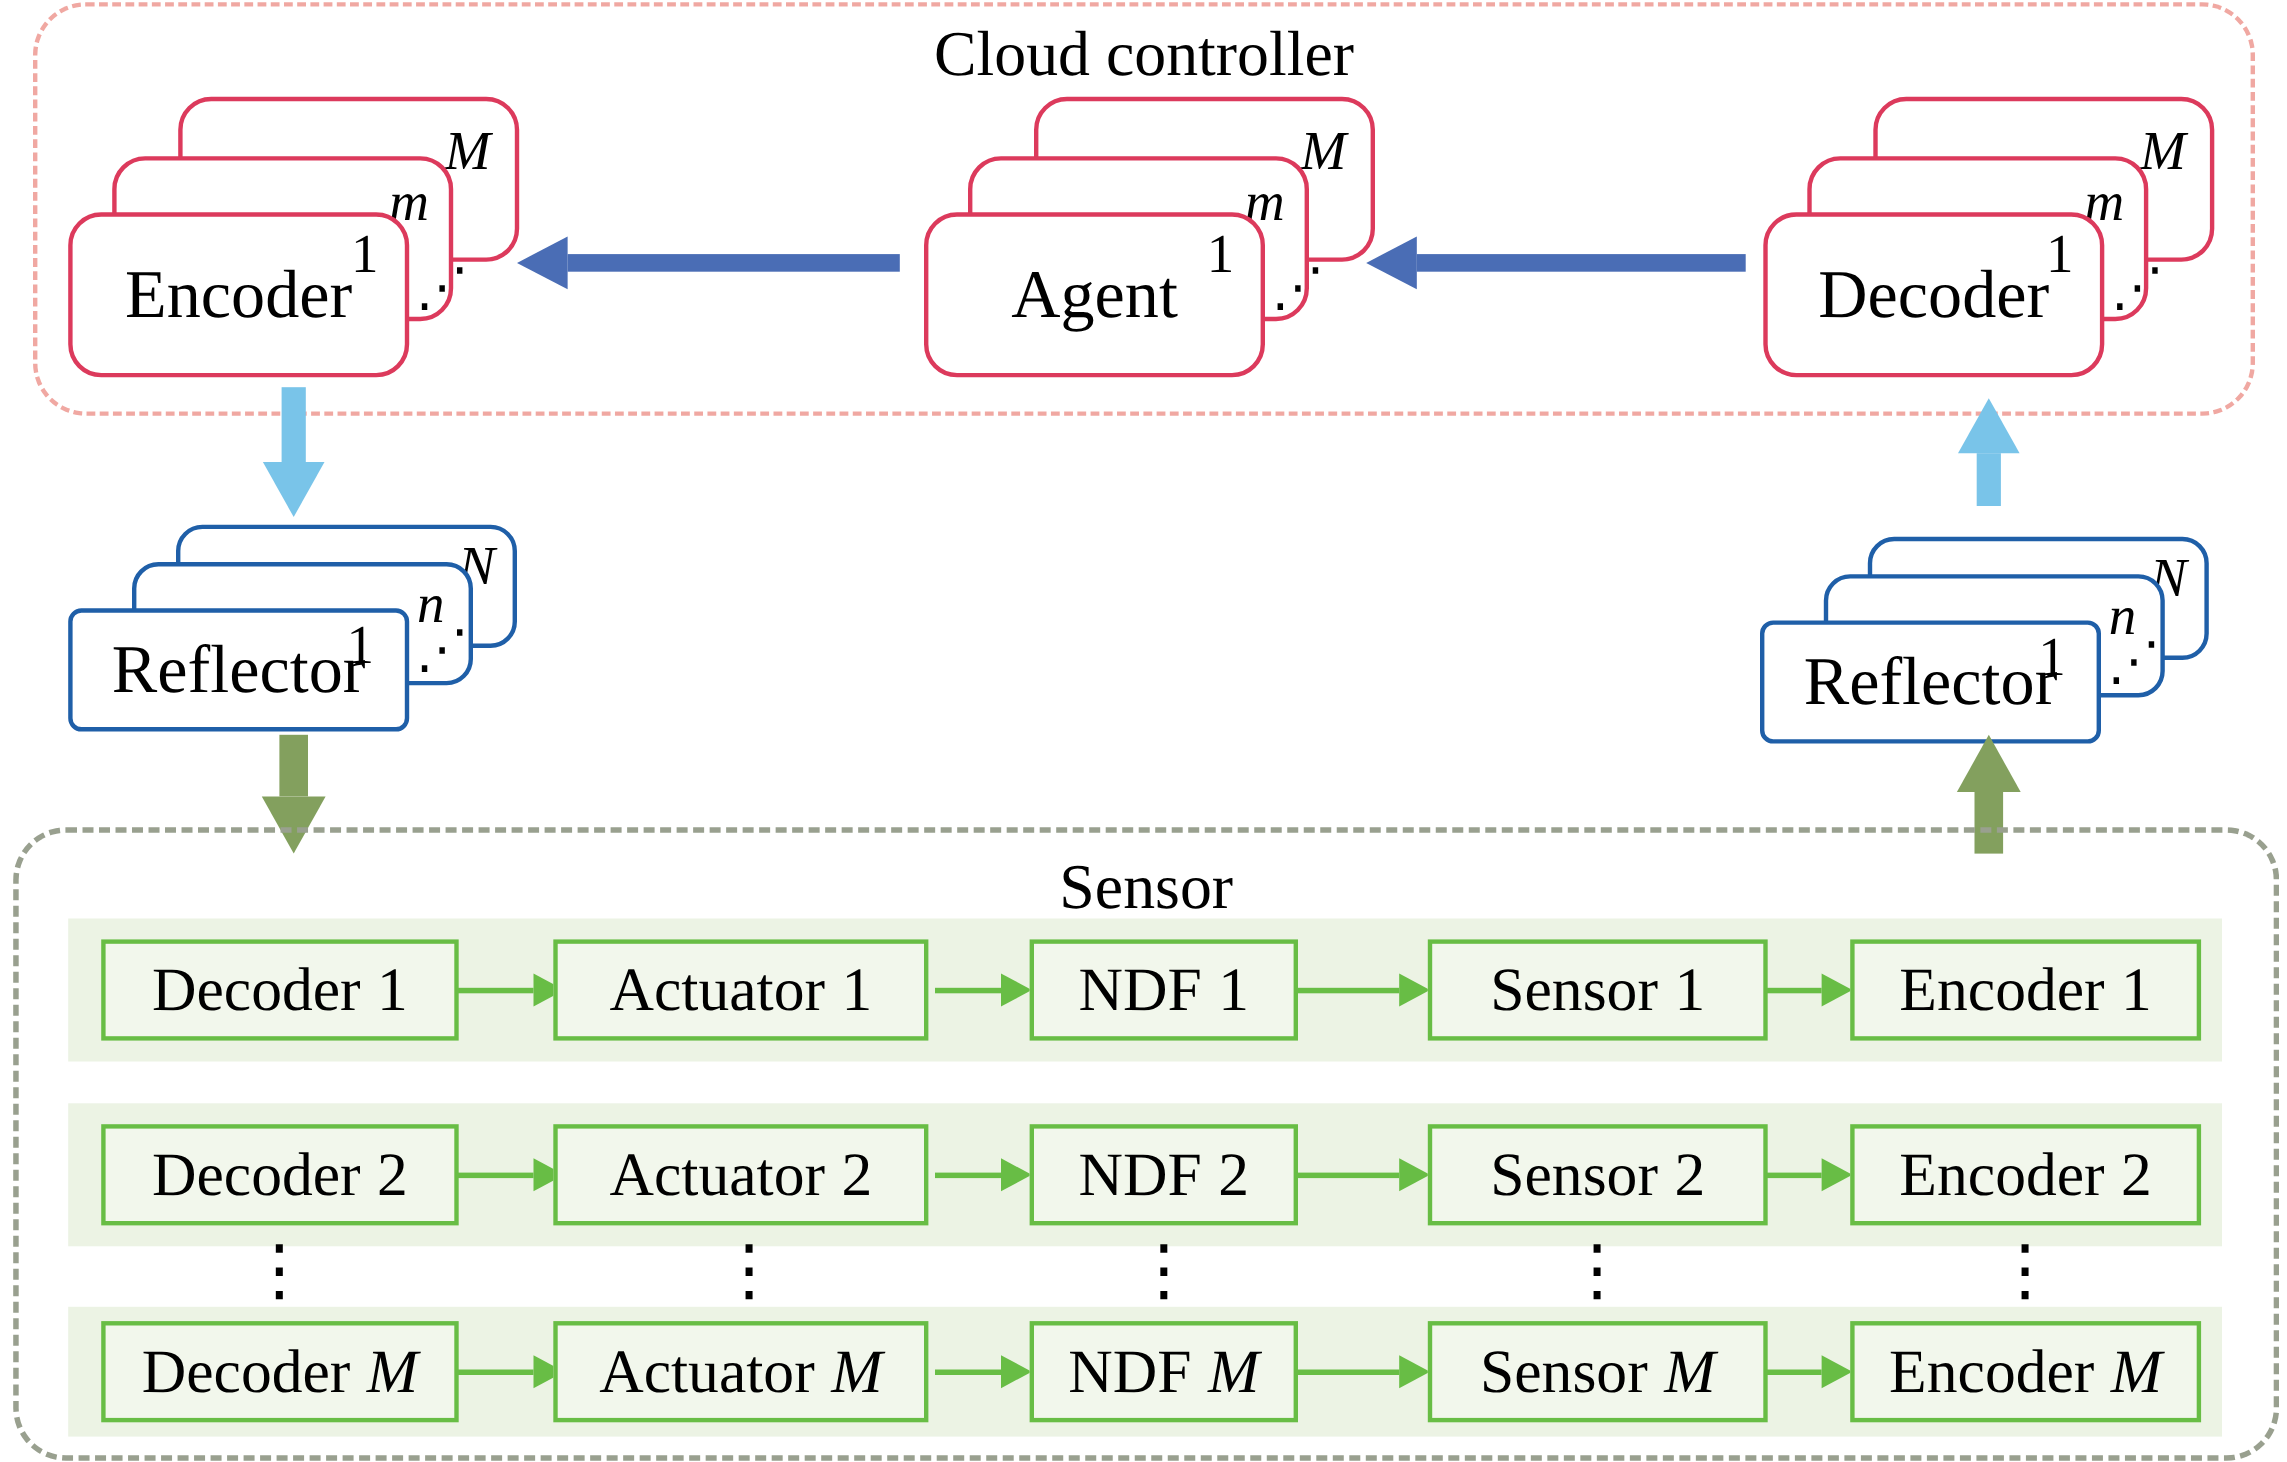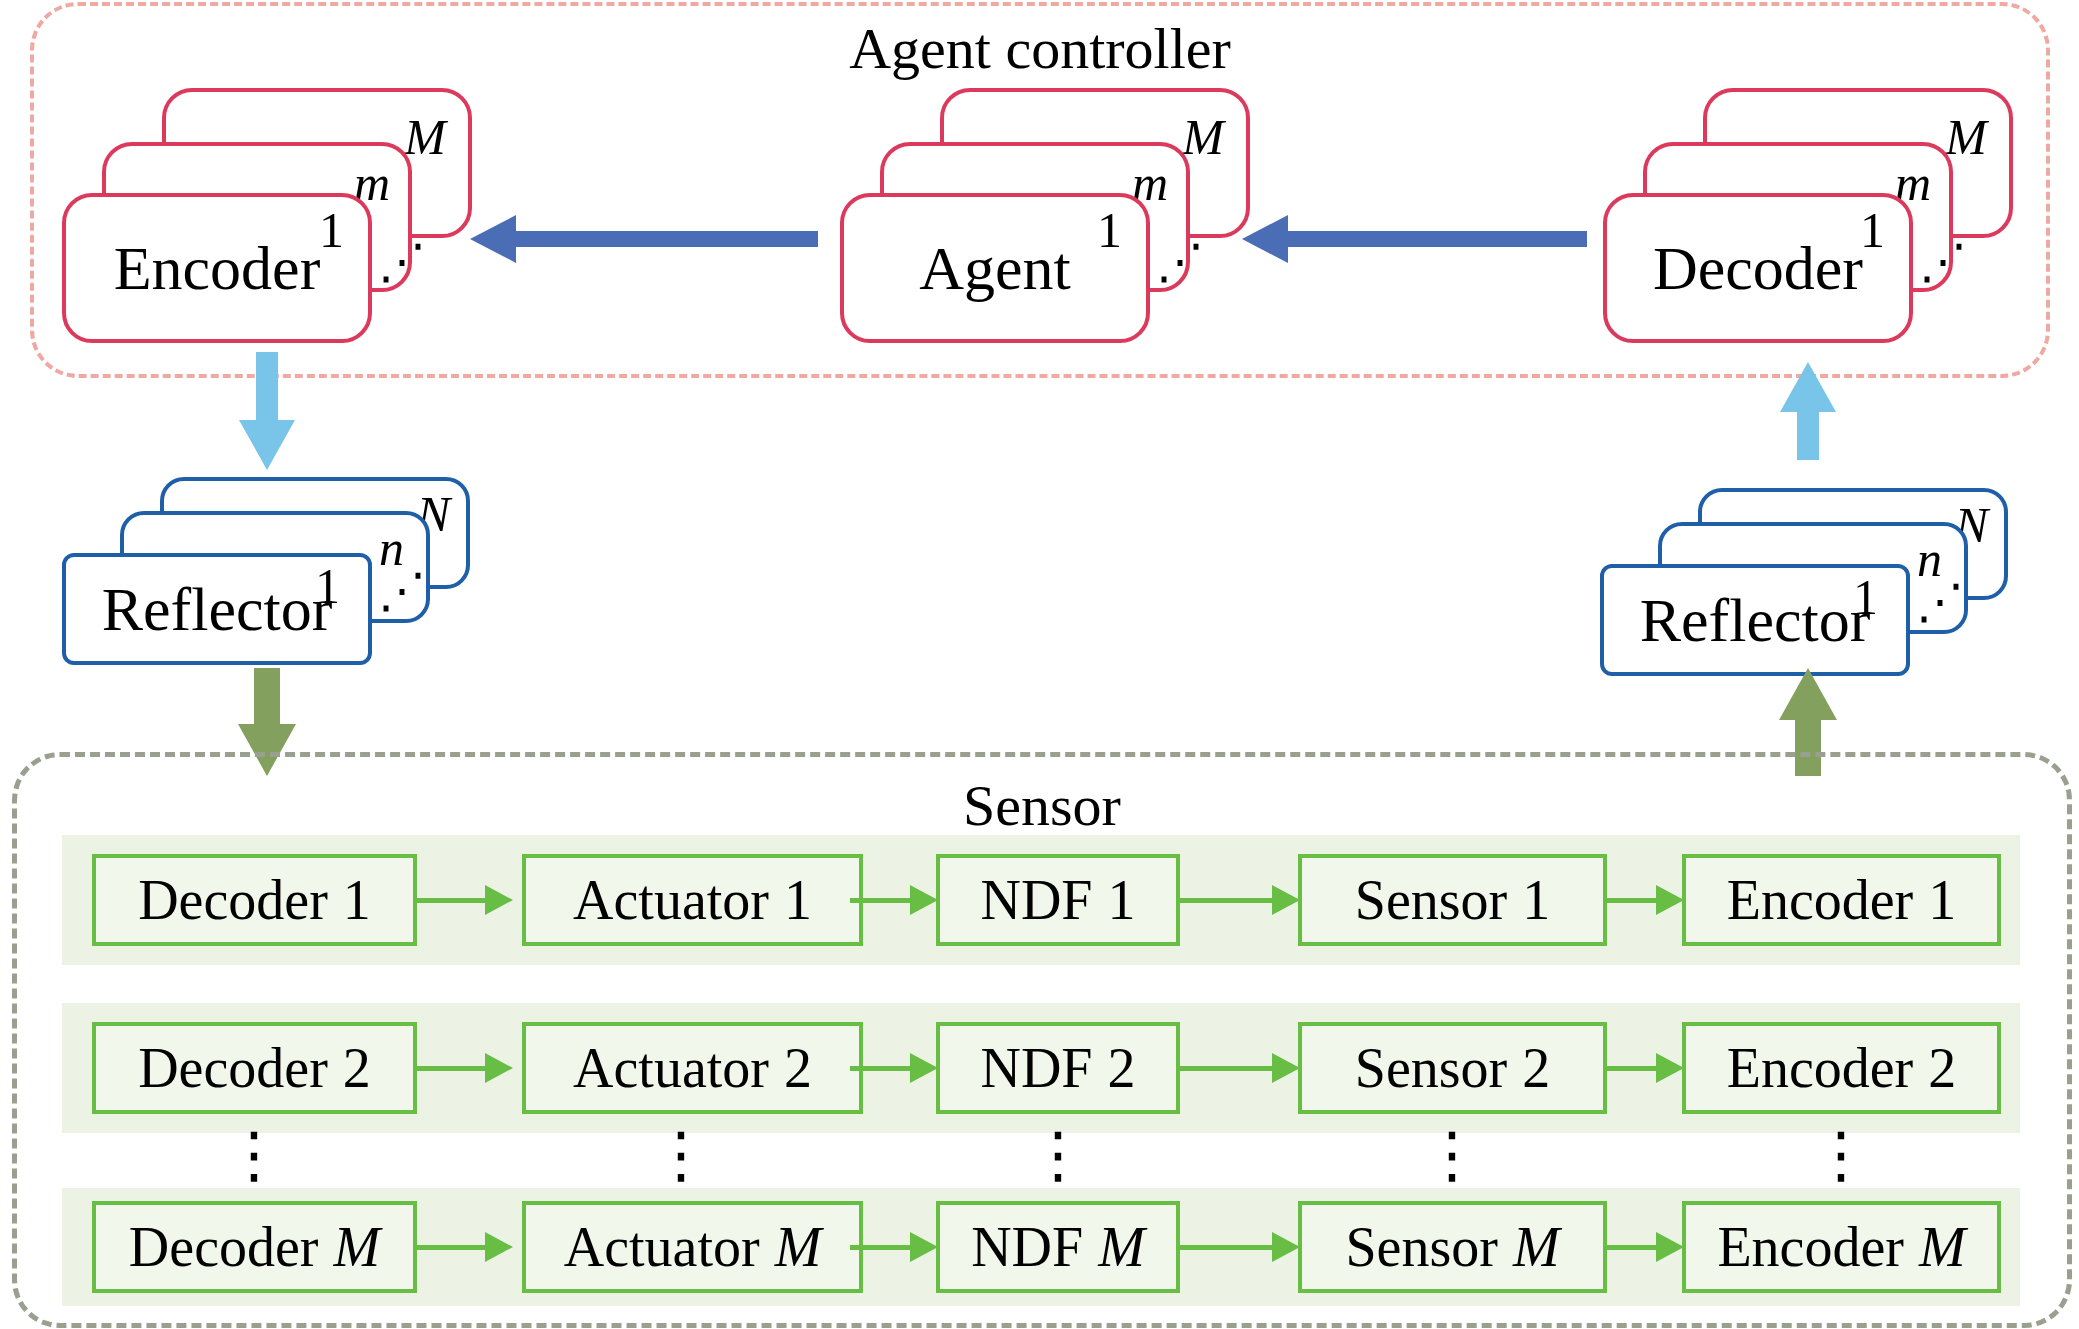--- a/index.html
+++ b/index.html
@@ -67,33 +67,33 @@
   .band.row-m{height:118px;}
   .rbox{position:absolute;top:19px;height:92px;box-sizing:border-box;background:var(--box-bg);
         border:4px solid var(--robot-green);display:flex;align-items:center;justify-content:center;
         gap:15px;font-size:56px;line-height:1;}
   .band.row-m .rbox{top:13px;}
   .band.row-m .bidx{font-style:italic;}
   .conn{position:absolute;top:50px;height:30px;display:flex;align-items:center;}
   .band.row-m .conn{top:44px;}
   .conn-line{flex:1;height:5px;background:var(--robot-green);}
   .conn-head{width:0;height:0;border-top:15px solid transparent;border-bottom:15px solid transparent;border-left:28px solid var(--robot-green);}
-  .b1{left:30px;width:325px;} .b2{left:460px;width:341px;justify-content:center;} .b3{left:874px;width:244px;}
+  .b1{left:30px;width:325px;} .b2{left:441px;width:341px;justify-content:center;} .b3{left:874px;width:244px;}
   .b4{left:1236px;width:309px;} .b5{left:1620px;width:319px;}
   .g1{left:353px;width:98px;} .g2{left:788px;width:88px;} .g3{left:1116px;width:122px;} .g4{left:1543px;width:79px;}
 
   .vdots{position:absolute;top:1124px;font-size:62px;line-height:1;transform:translateX(-50%);}
 </style>
 </head>
 <body>
 
 <div class="canvas">
 
   <div class="sec cloud">
-    <div class="sec-title">Agent controller</div>
+    <div class="sec-title">Cloud controller</div>
   </div>
 
   <div class="stack red" style="left:62px;top:88px;">
     <div class="card c-back">
       <span class="idx letter">M</span>
     </div>
     <div class="card c-mid">
       <span class="idx letter">m</span>
     </div>
     <div class="card c-front">

